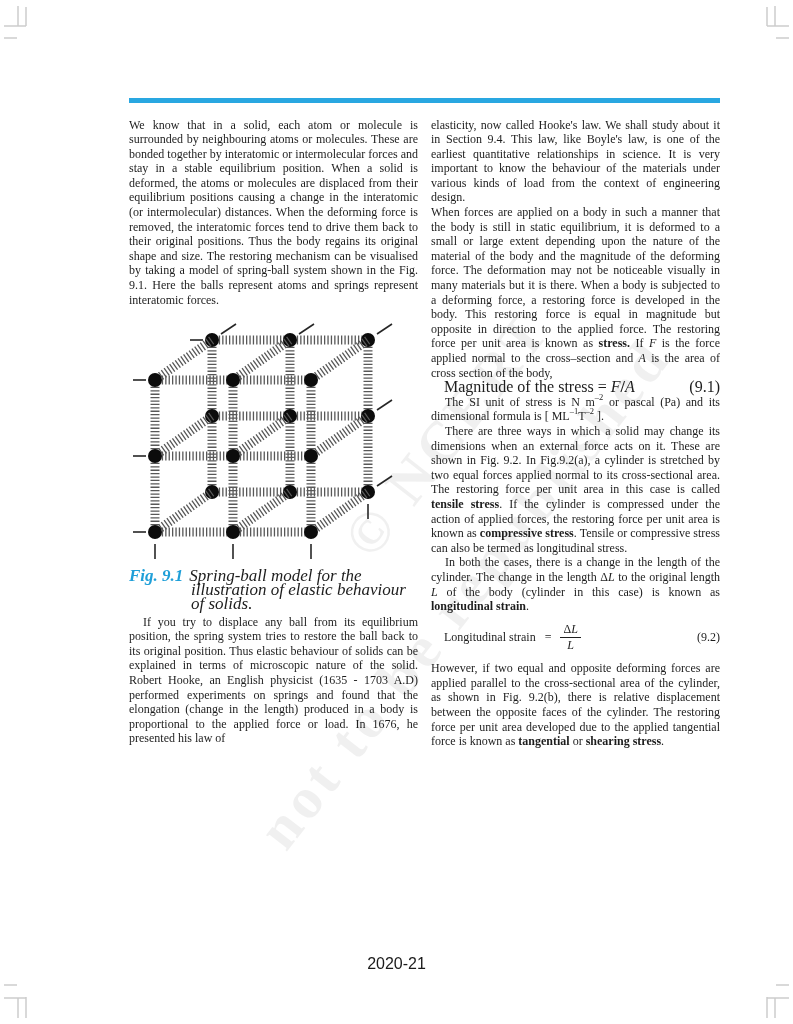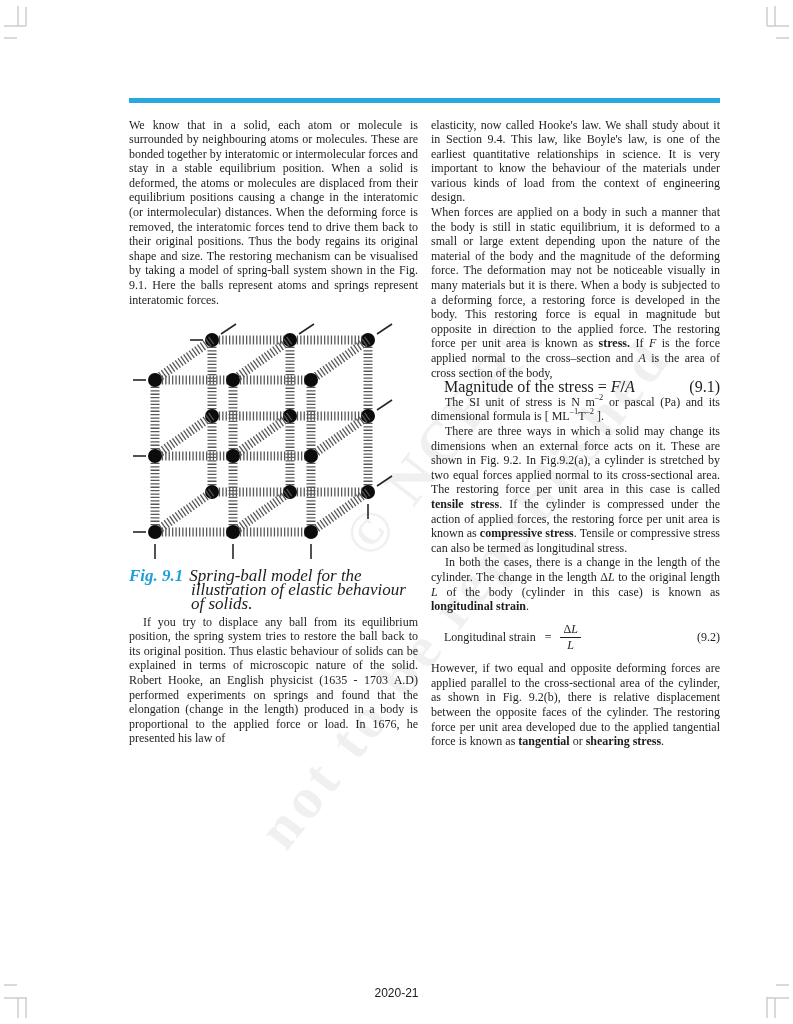--- a/index.html
+++ b/index.html
@@ -86,24 +86,24 @@
     margin:9px 0 8px;
   }
   .eq2-label{margin-left:13px;}
   .eq2-eq{margin-left:9px;}
   .frac{display:inline-block;text-align:center;margin-left:9px;line-height:1.15;}
   .frac .num{display:block;border-bottom:1.2px solid #1d1d1d;padding:0 3px 1px;}
   .frac .den{display:block;padding-top:1px;}
   .eq-number{margin-left:auto;}
   
   .footer{
-    position:absolute;left:0;top:986px;width:100%;
+    position:absolute;left:0;top:955px;width:100%;
     text-align:center;
     font-family:"Liberation Sans", sans-serif;
-    font-size:12px;color:#1a1a1a;
+    font-size:16px;color:#1a1a1a;
   }
 </style>
 </head>
 <body>
 
 <div class="page">
 
   <svg class="cropmarks" width="793" height="1024" aria-hidden="true">
     <path d="M18 6 V26 M26 7 V26 M4 26 H26 M4 38 H17"></path>
     <path d="M775 6 V26 M767 7 V26 M789 26 H767 M776 38 H789"></path>

